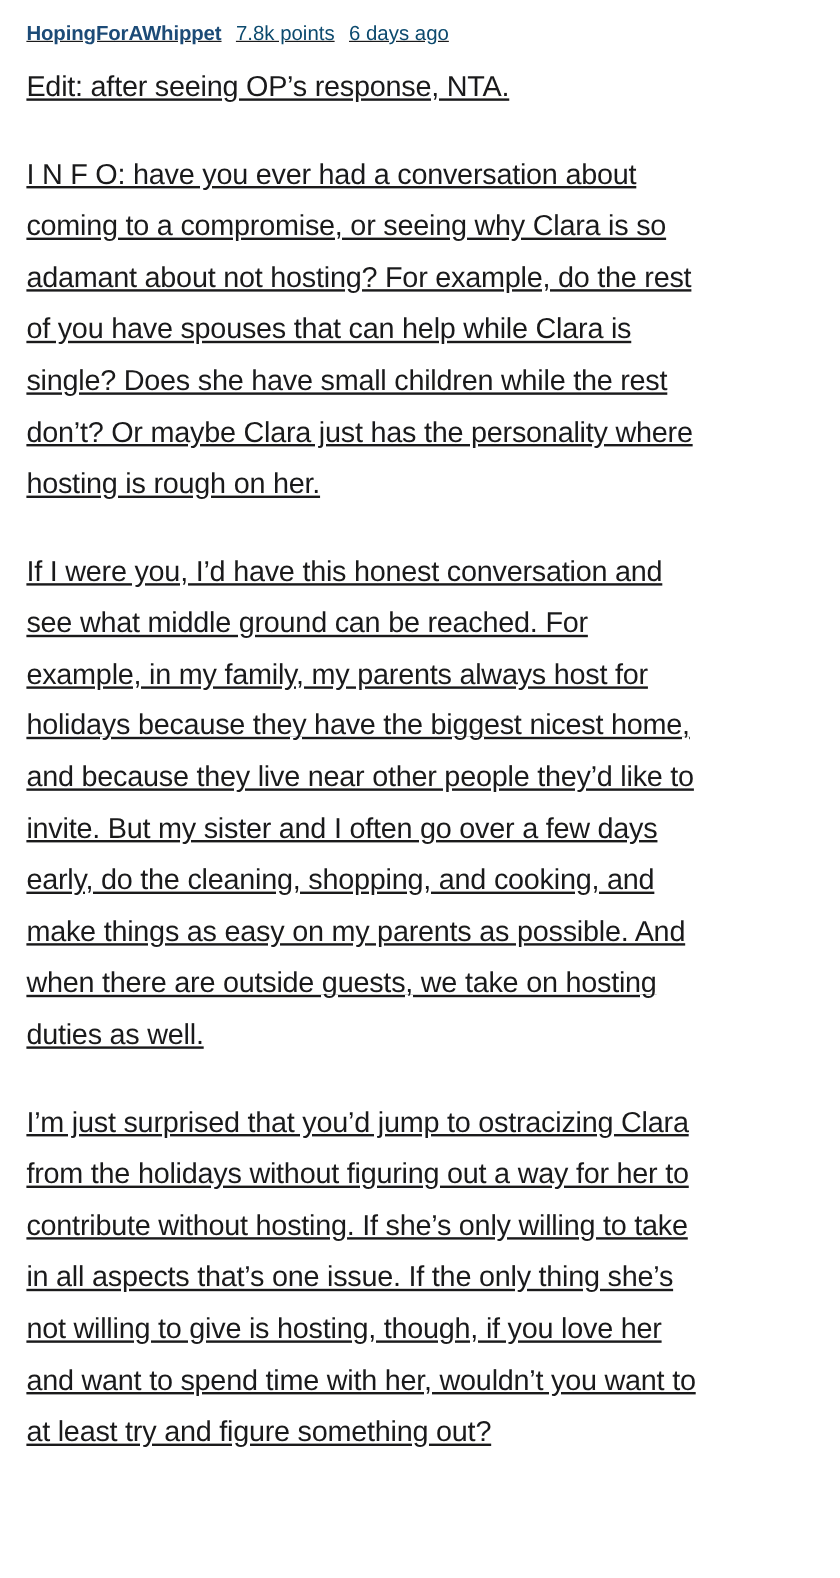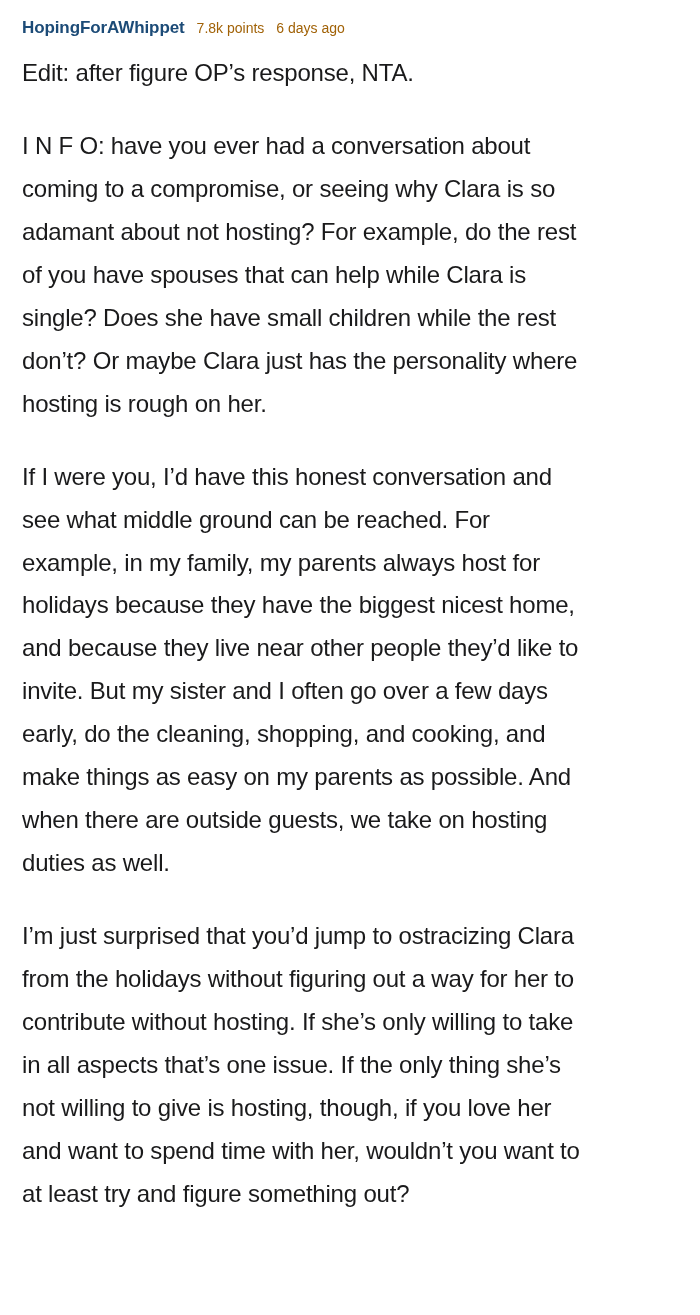--- a/index.html
+++ b/index.html
@@ -11,38 +11,39 @@
     width: 700px;
     height: 1315px;
     font-family: "Liberation Sans", sans-serif;
     color: #1a1a1b;
     overflow: hidden;
   }
   .comment {
     box-sizing: border-box;
     width: 604px;
     padding: 18px 22px 0 22px;
+    text-decoration: underline;
   }
   .meta {
     display: flex;
     align-items: baseline;
     gap: 12px;
     margin-bottom: 14px;
     white-space: nowrap;
   }
   .meta .author {
     font-size: 17px;
     font-weight: bold;
     color: #1c4b77;
     letter-spacing: -0.1px;
   }
   .meta .points,
   .meta .age {
-    font-size: 14px;
-    color: #a16207;
+    font-size: 17px;
+    color: #0c4a6e;
     font-weight: normal;
   }
   .body {
     font-size: 24px;
     line-height: 1.79;
     color: #1a1a1b;
     letter-spacing: -0.2px;
   }
   .body p {
     margin: 0 0 30px 0;
@@ -59,19 +60,19 @@
 
 <div class="comment">
 
   <div class="meta">
     <span class="author">HopingForAWhippet</span>
     <span class="points">7.8k points</span>
     <span class="age">6 days ago</span>
   </div>
 
   <div class="body">
-    <p>Edit: after figure OP’s response, NTA.</p>
+    <p>Edit: after seeing OP’s response, NTA.</p>
     <p class="spaced-letters">I N F O: have you ever had a conversation about coming to a compromise, or seeing why Clara is so adamant about not hosting? For example, do the rest of you have spouses that can help while Clara is single? Does she have small children while the rest don’t? Or maybe Clara just has the personality where hosting is rough on her.</p>
     <p>If I were you, I’d have this honest conversation and see what middle ground can be reached. For example, in my family, my parents always host for holidays because they have the biggest nicest home, and because they live near other people they’d like to invite. But my sister and I often go over a few days early, do the cleaning, shopping, and cooking, and make things as easy on my parents as possible. And when there are outside guests, we take on hosting duties as well.</p>
     <p>I’m just surprised that you’d jump to ostracizing Clara from the holidays without figuring out a way for her to contribute without hosting. If she’s only willing to take in all aspects that’s one issue. If the only thing she’s not willing to give is hosting, though, if you love her and want to spend time with her, wouldn’t you want to at least try and figure something out?</p>
   </div>
 
 </div>
 
 </body></html>

